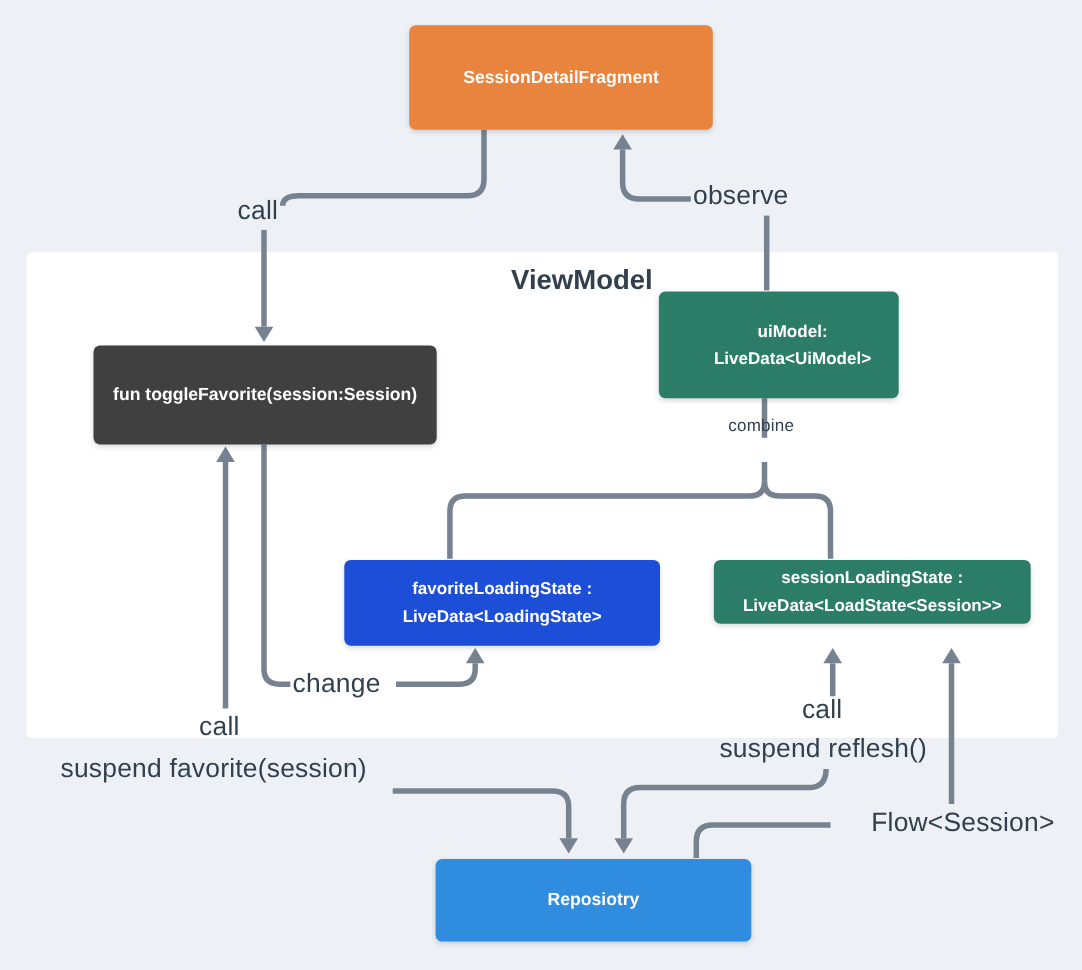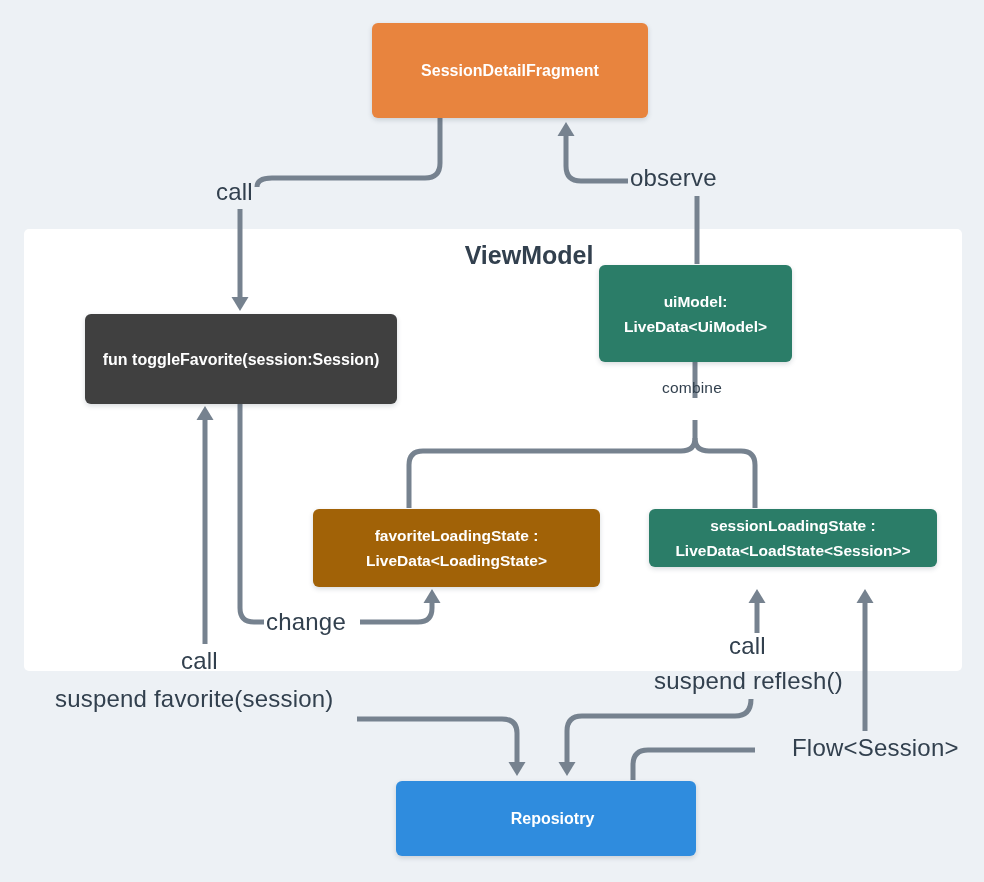--- a/index.html
+++ b/index.html
@@ -92,36 +92,36 @@
   </svg>
 
   <div class="node f16" style="left: 372px; top: 23px; width: 276px; height: 95px; background: rgb(232, 132, 62);">
     <span class="l">SessionDetailFragment</span>
   </div>
 
   <div class="node f16" style="left: 85px; top: 314px; width: 312px; height: 90px; background: #404040;">
     <span class="l">fun toggleFavorite(session:Session)</span>
   </div>
 
-  <div class="node f15" style="left: 599px; top: 265px; width: 193px; height: 97px; background: rgb(43, 125, 104);">
+  <div class="node f15" style="left: 599px; top: 265px; width: 193px; height: 97px; background: rgb(43, 125, 104); padding-left: 25px;">
     <span class="l">uiModel:</span>
     <span class="l">LiveData&lt;UiModel&gt;</span>
   </div>
 
-  <div class="node f15" style="left: 313px; top: 509px; width: 287px; height: 78px; background: #a16207;">
+  <div class="node f15" style="left: 313px; top: 509px; width: 287px; height: 78px; background: #1d4ed8;">
     <span class="l">favoriteLoadingState :</span>
     <span class="l">LiveData&lt;LoadingState&gt;</span>
   </div>
 
   <div class="node f15" style="left: 649px; top: 509px; width: 288px; height: 58px; background: rgb(43, 125, 104);">
     <span class="l">sessionLoadingState :</span>
     <span class="l">LiveData&lt;LoadState&lt;Session&gt;&gt;</span>
   </div>
 
-  <div class="node f16" style="left: 396px; top: 781px; width: 287px; height: 75px; background: rgb(47, 140, 222); padding-left: 13px;">
+  <div class="node f16" style="left: 396px; top: 781px; width: 287px; height: 75px; background: rgb(47, 140, 222);">
     <span class="l">Reposiotry</span>
   </div>
 
   <div class="labels" style="color: rgb(50, 64, 78);">
 
     <div class="vm-title">ViewModel</div>
 
     <div class="lbl" style="left:216px; top:178px;">call</div>
 
     <div class="lbl" style="left:630px; top:164px;">observe</div>

